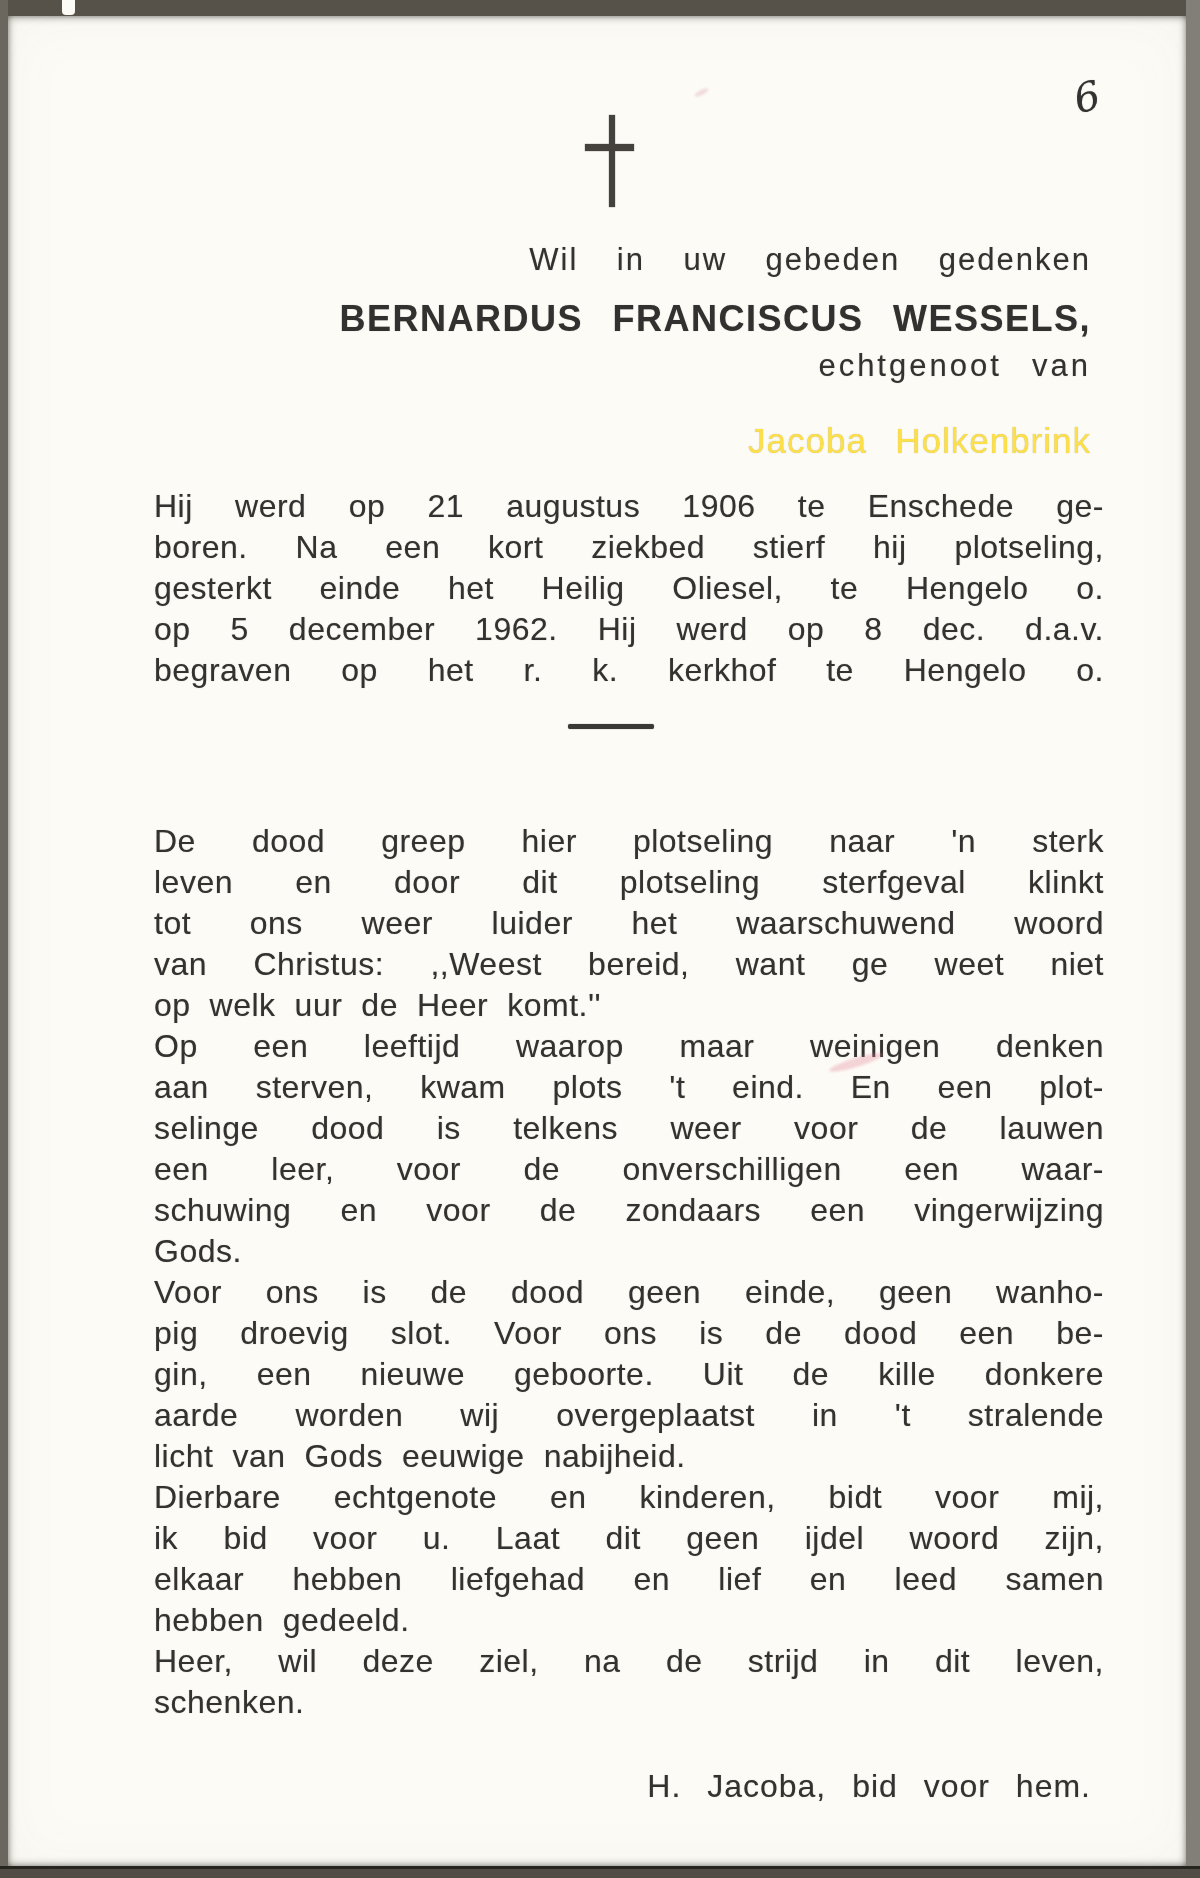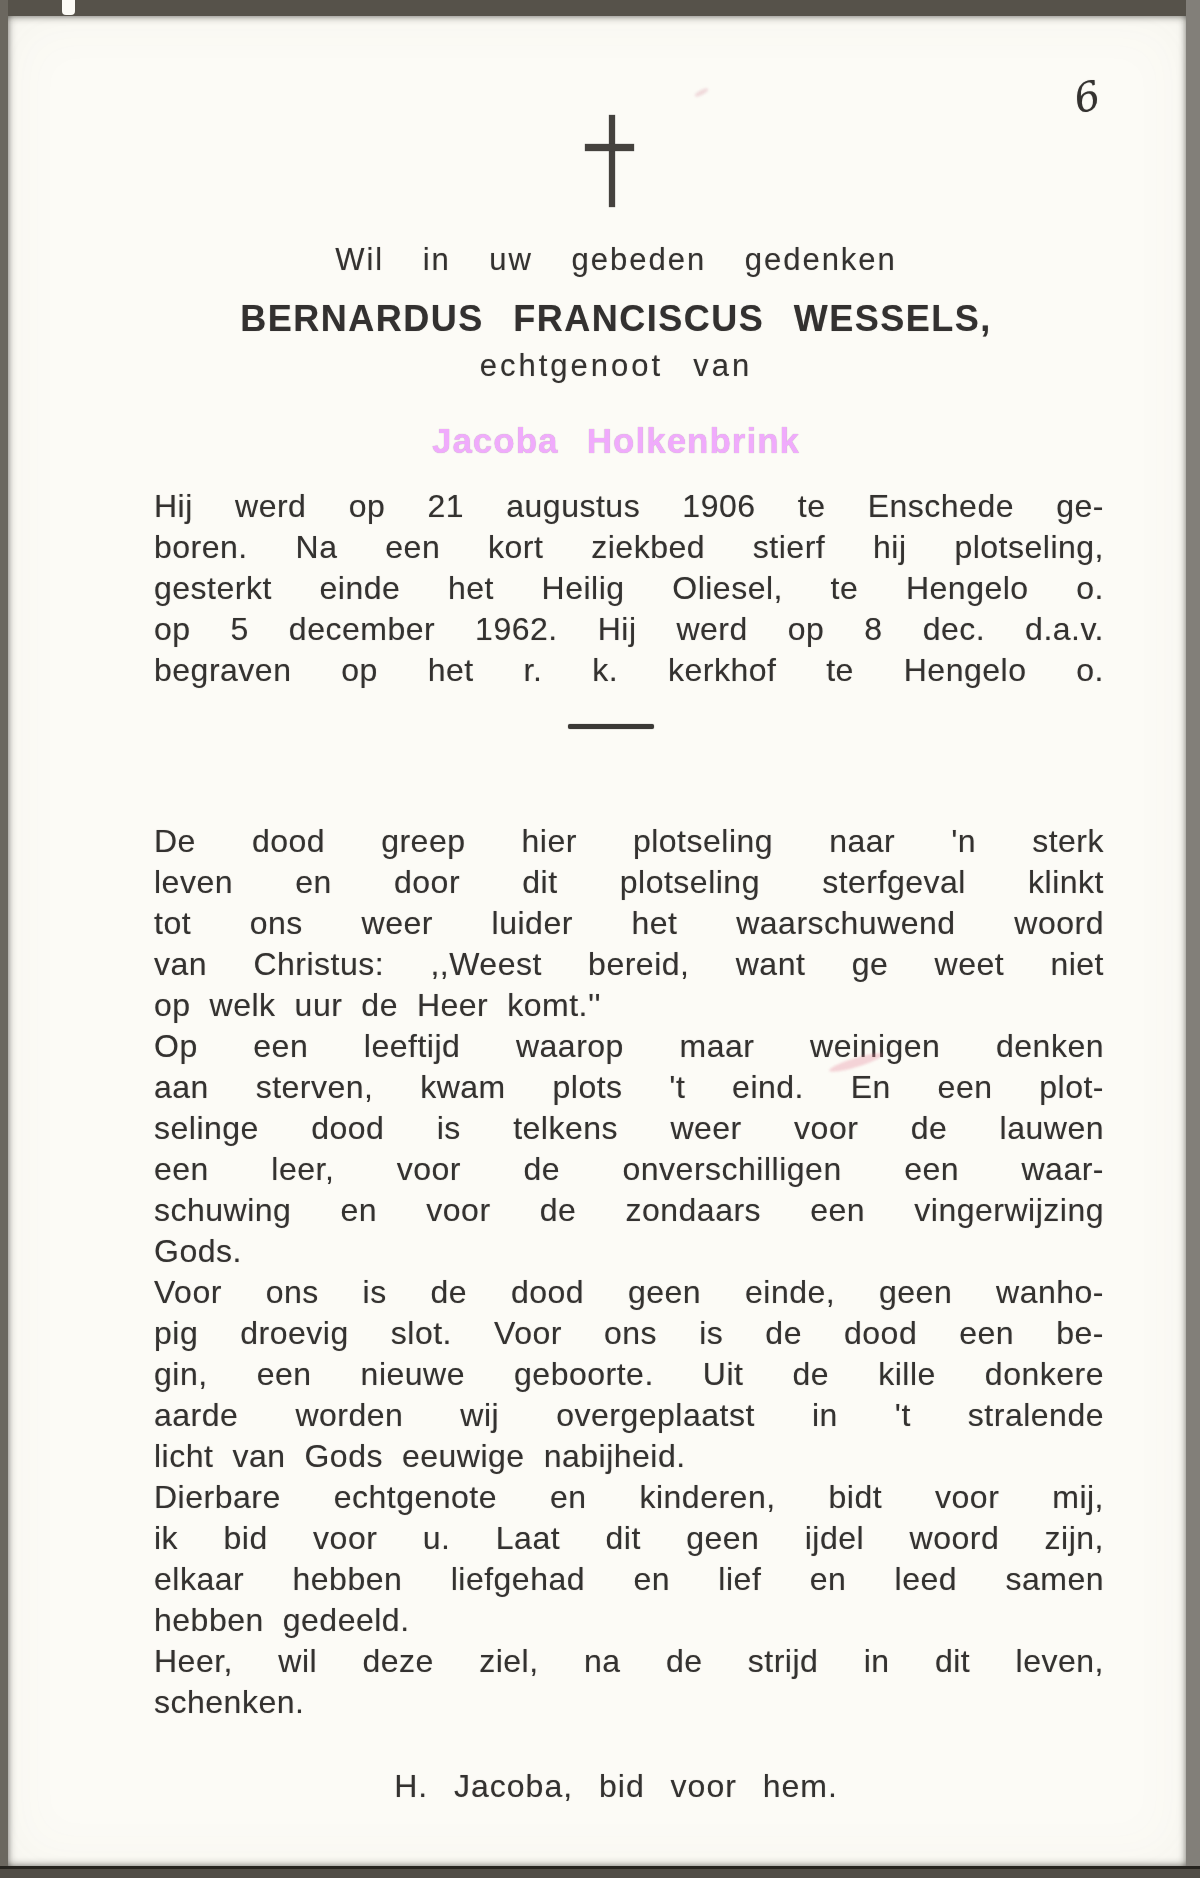--- a/index.html
+++ b/index.html
@@ -31,25 +31,25 @@
     font-family:"DejaVu Serif","Liberation Serif",serif;
     font-style:italic;font-size:40px;color:#4e4c49;
     transform:rotate(-14deg);text-shadow:0 0 1px rgba(70,70,70,.5);
   }
   
   .cross{position:absolute;left:560px;top:110px;width:100px;height:105px;}
   .cross .cv{position:absolute;left:49px;top:5px;width:6px;height:92px;background:#45423e;box-shadow:0 0 1px rgba(60,60,60,.8);}
   .cross .ch{position:absolute;left:25px;top:34px;width:49px;height:7px;background:#45423e;box-shadow:0 0 1px rgba(60,60,60,.8);}
   
   .txt{color:var(--ink-color,#343230);text-shadow:0 0 1px rgba(52,50,48,.38);}
-  .centered{position:absolute;left:141px;width:950px;text-align:center;}
+  .centered{position:absolute;left:141px;width:950px;text-align:right;}
   .intro   {top:242px;font-size:31px;letter-spacing:2px;word-spacing:.9em;}
   .name    {top:298px;font-size:36px;font-weight:700;letter-spacing:1.5px;word-spacing:.5em;color:#333130;}
   .relation{top:348px;font-size:31px;letter-spacing:3px;word-spacing:.6em;}
-  .spouse  {top:421px;font-size:35px;font-weight:700;letter-spacing:1px;word-spacing:.5em;color:#f0abfc;}
+  .spouse  {top:421px;font-size:35px;font-weight:400;letter-spacing:1px;word-spacing:.5em;color:#fde047;}
   .block{position:absolute;left:154px;width:950px;font-size:32px;letter-spacing:.5px;}
   .bio{top:486px;}
   .meditation{top:793px;margin-top:28px;}
   .tline{display:block;height:41px;line-height:41px;word-spacing:.30em;white-space:normal;}
   .tline.full{text-align:justify;text-align-last:justify;}
   .tline.last{text-align:left;}
   .divider{position:absolute;left:568px;top:724px;width:86px;height:5px;background:#3b3936;border-radius:2px;box-shadow:0 0 1px rgba(40,40,40,.7);}
   .closing{top:1768px;font-size:32px;letter-spacing:1px;word-spacing:.5em;}
   
   .smudge{position:absolute;border-radius:50%;filter:blur(1px);}

